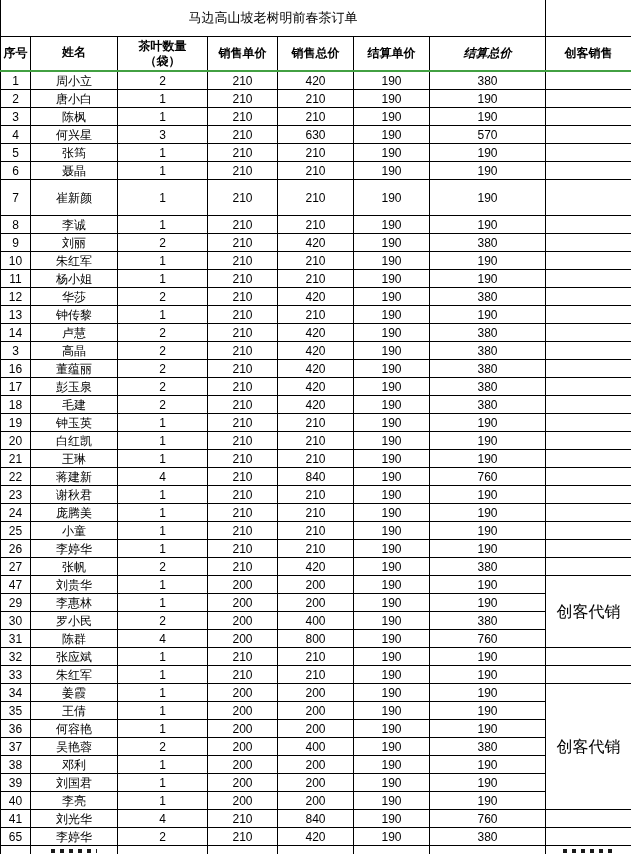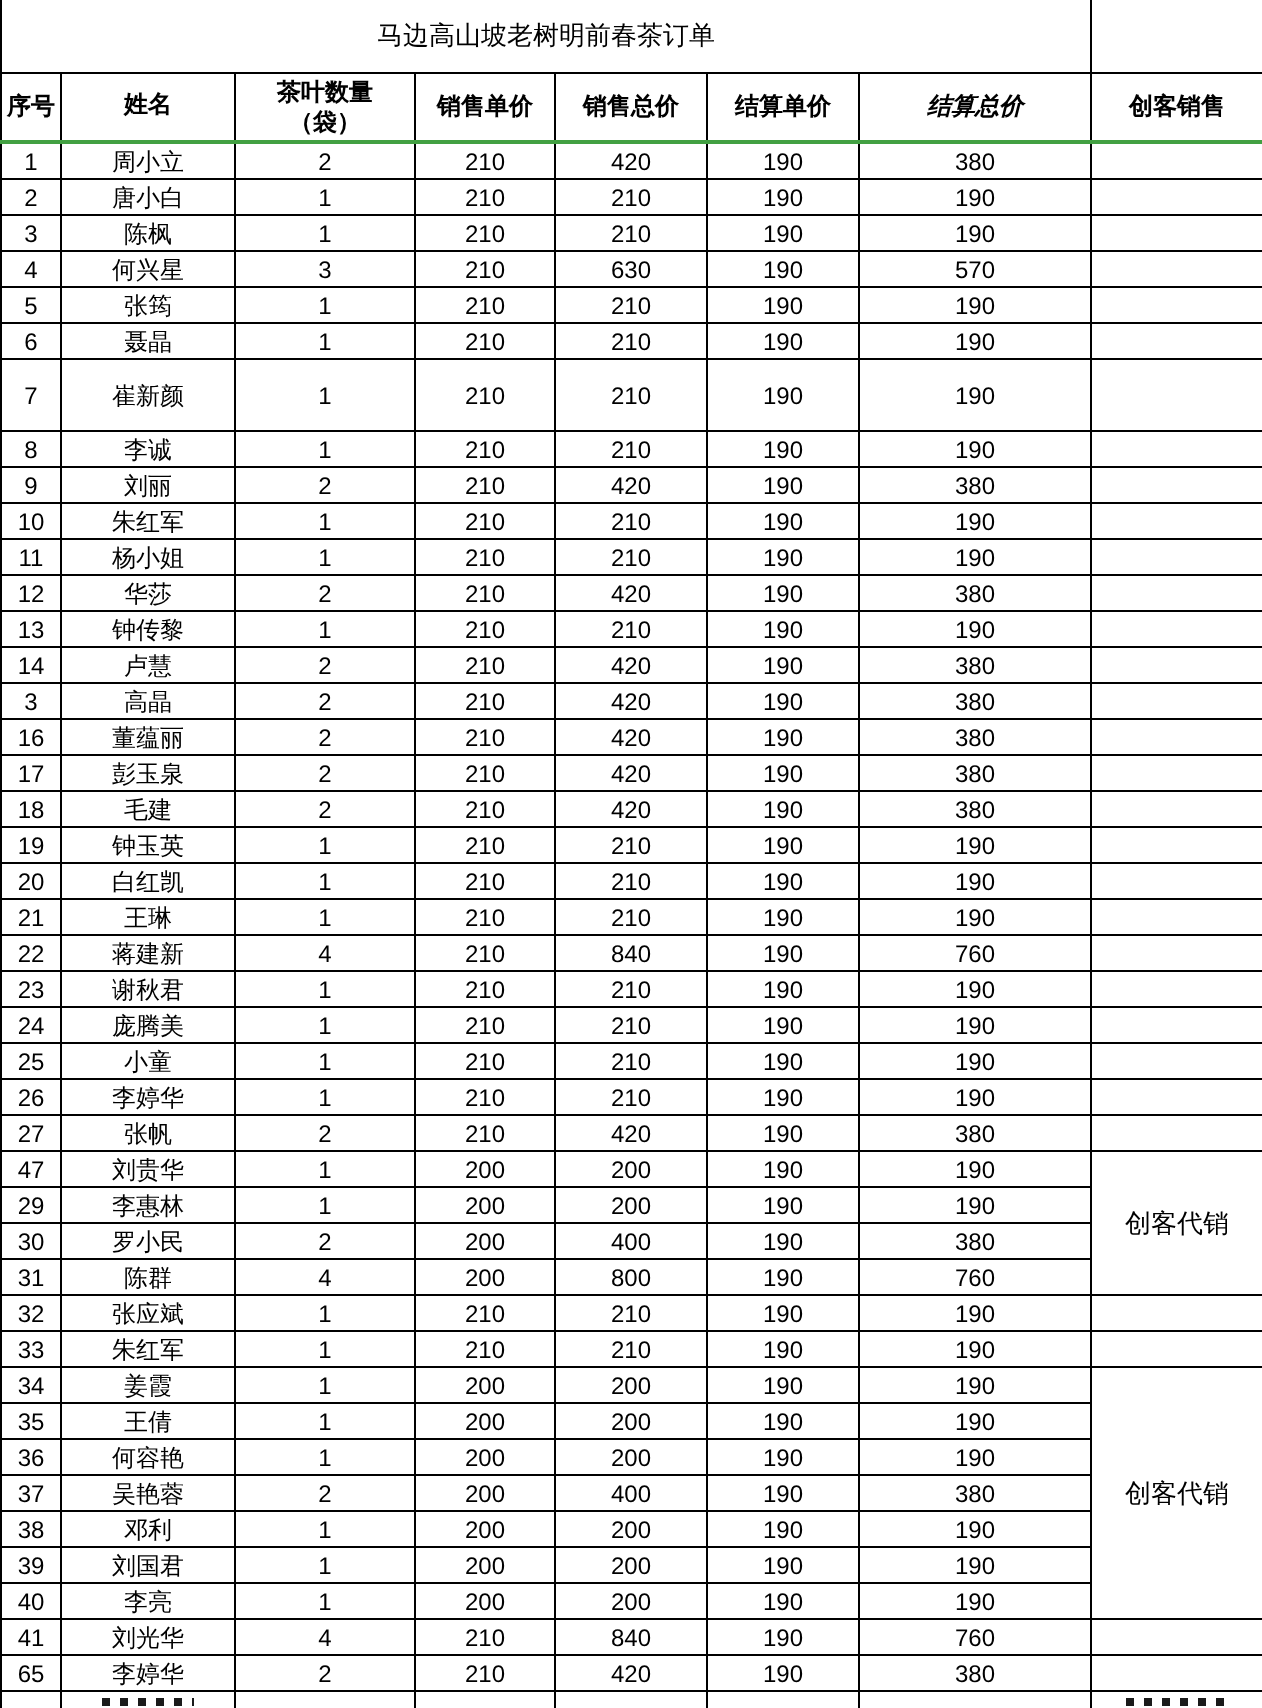--- a/index.html
+++ b/index.html
@@ -13,21 +13,21 @@
     padding:0;overflow:hidden;white-space:nowrap;font-weight:normal;
   }
   tr.title-row td{
     border-top:none;height:36px;font-size:13px;
   }
   tr.header-row th{
     height:33px;font-size:12px;font-weight:bold;white-space:pre-line;line-height:1.25;
   }
   tbody td{height:17px;font-size:12px;line-height:1;}
   tr.tall-row td{height:35px;}
-  td.maker-merged{font-size:13px;}
+  td.maker-merged{font-size:16px;}
   tr.clipped-row td{height:14px;border-bottom:none;vertical-align:top;}
   .glyph-tops{
     height:4px;margin:3px auto 0;
     background:repeating-linear-gradient(90deg,#1a1a1a 0 4px,transparent 4px 9px);
   }
   .glyph-tops.name-frag{width:46px;}
   .glyph-tops.maker-frag{width:52px;}
 </style>
 </head>
 <body>

